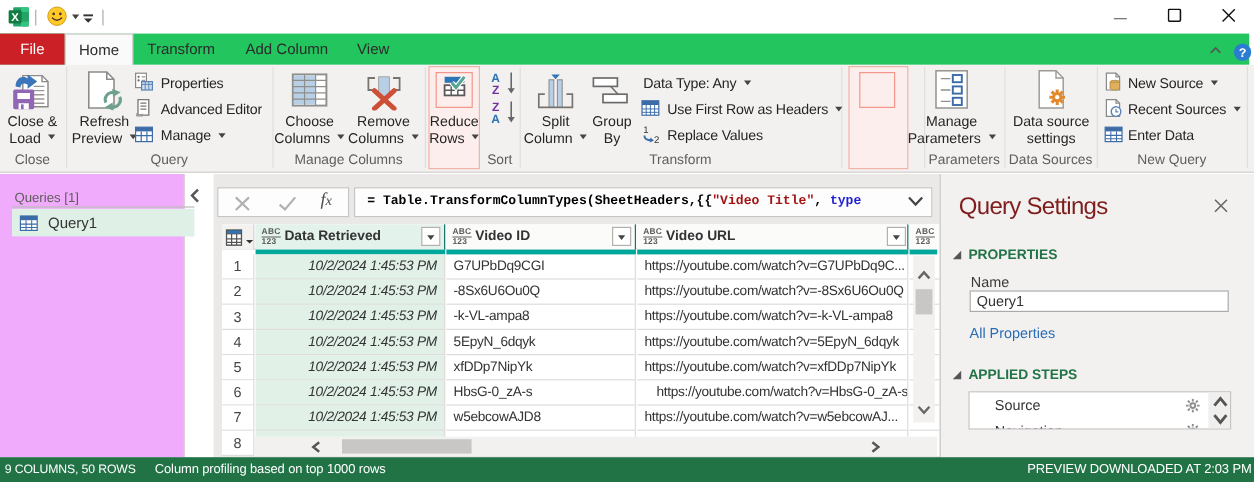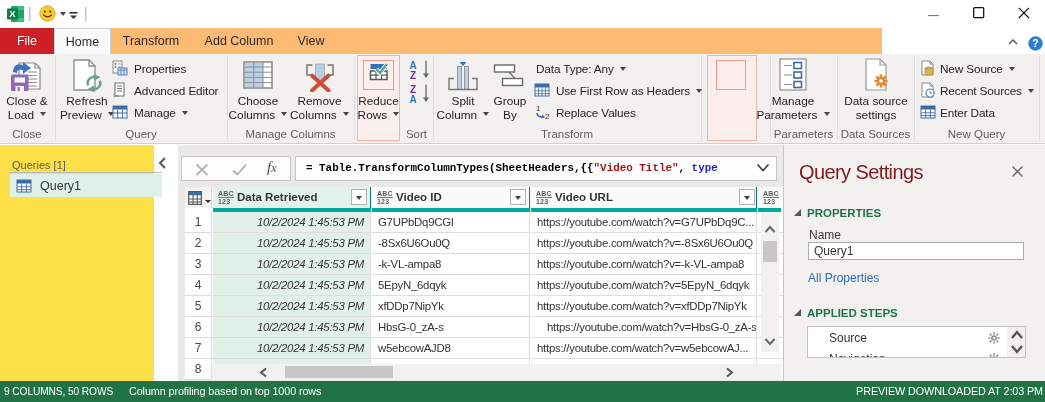--- a/index.html
+++ b/index.html
@@ -6,35 +6,35 @@
 html,body { width:1045px; height:402px; overflow:hidden; }
 body { font-family:"Liberation Sans", sans-serif; background:#fff; position:relative; }
 .abs { position:absolute; }
 
 
 #titlebar { left:0; top:0; width:1045px; height:28px; background:#fff; }
 #titlebar .sep { color:#b9b7b5; font-size:14px; top:5px; }
 #title-text { left:91px; top:7px; font-size:12.5px; color:#ec4899; white-space:nowrap;margin-top:48px; }
 
 
-#tabstrip { left:0; top:28px; width:882px; height:26px; background:#fdba74; }
+#tabstrip { left:0; top:28px; width:1041px; height:26px; background:#22c55e; }
 .tab { top:0; height:26px; font-size:12.5px; color:#2b2b2b; line-height:26px; text-align:center; }
 #tab-file { left:0; width:54px; background:#cb2026; color:#fff; }
 #tab-home { left:54px; width:57px; background:#fbfafa; border:1px solid #d2d0cf; border-bottom:none; height:27px; }
 
 #ribbon { left:0; top:54px; width:1045px; height:90px; background:#f3f1f0; border-bottom:1px solid #d2d0ce; }
 .gsep { top:2px; width:1px; height:84px; background:#e0dedc; }
 .glabel { top:73.5px; font-size:11.5px; color:#605d5b; white-space:nowrap; }
 .bigbtn { top:2px; text-align:center; font-size:11.8px; color:#252423; line-height:13.5px; }
 .bigbtn .bicon { margin:2px auto 3px auto; width:34px; height:34px; position:relative; }
 .smallrow { font-size:11.8px; letter-spacing:-0.15px; color:#252423; white-space:nowrap; }
 .darr { display:inline-block; width:0; height:0; border-left:3.5px solid transparent; border-right:3.5px solid transparent; border-top:4px solid #444; vertical-align:middle; margin-left:3px; margin-bottom:2px; }
 
 
-#leftpane { left:0; top:145px; width:154px; height:236px; background:#fde047; border-right:1px solid #d8d6d4; }
+#leftpane { left:0; top:145px; width:154px; height:236px; background:#f0abfc; border-right:1px solid #d8d6d4; }
 #centerbg { left:178px; top:145px; width:605px; height:236px; background:#ebe9e8; }
 #rightpane { left:783px; top:145px; width:262px; height:236px; background:#f2f1f0; border-left:1px solid #c9c7c5; }
 #statusbar { left:0; top:381px; width:1045px; height:21px; background:#217346; color:#fff; font-size:10.8px; letter-spacing:-0.1px; }
 
 
 #fxbox { left:181px; top:156px; width:110px; height:25px; background:#fdfdfd; border:1px solid #c8c6c4; }
 #formulabox { left:295px; top:156px; width:482px; height:25px; background:#fdfdfd; border:1px solid #c8c6c4; font-family:"Liberation Mono", monospace; font-size:10.9px; font-weight:bold; line-height:23px; white-space:nowrap; overflow:hidden; color:#000; }
 
 
 #grid { left:185px; top:187px; width:598px; height:193px; background:#fff; }

